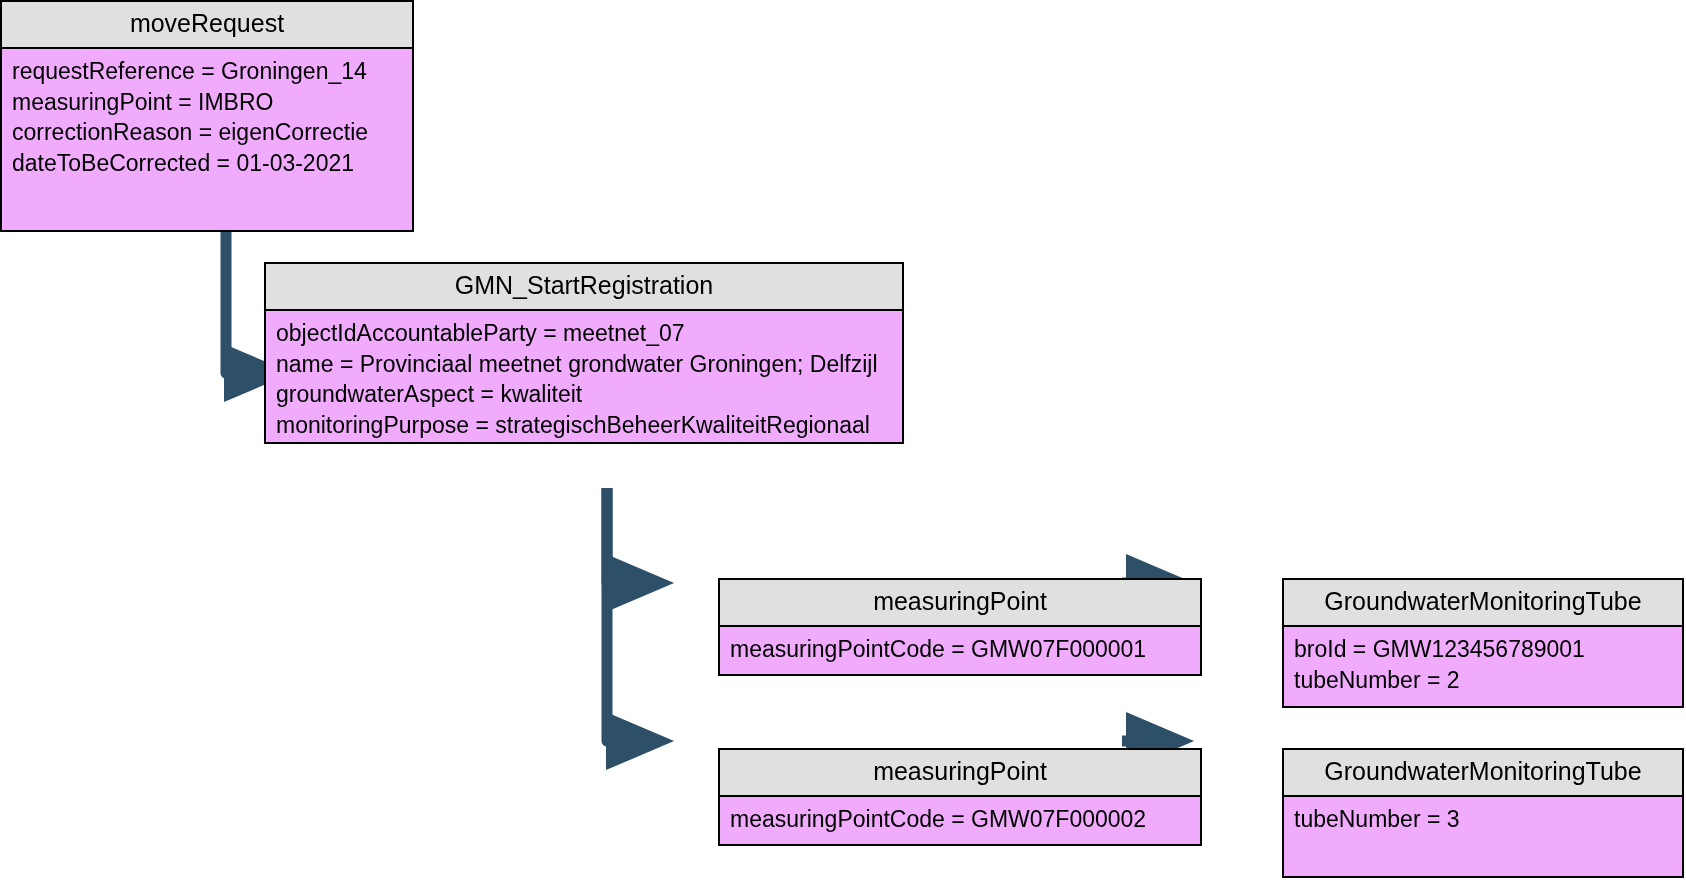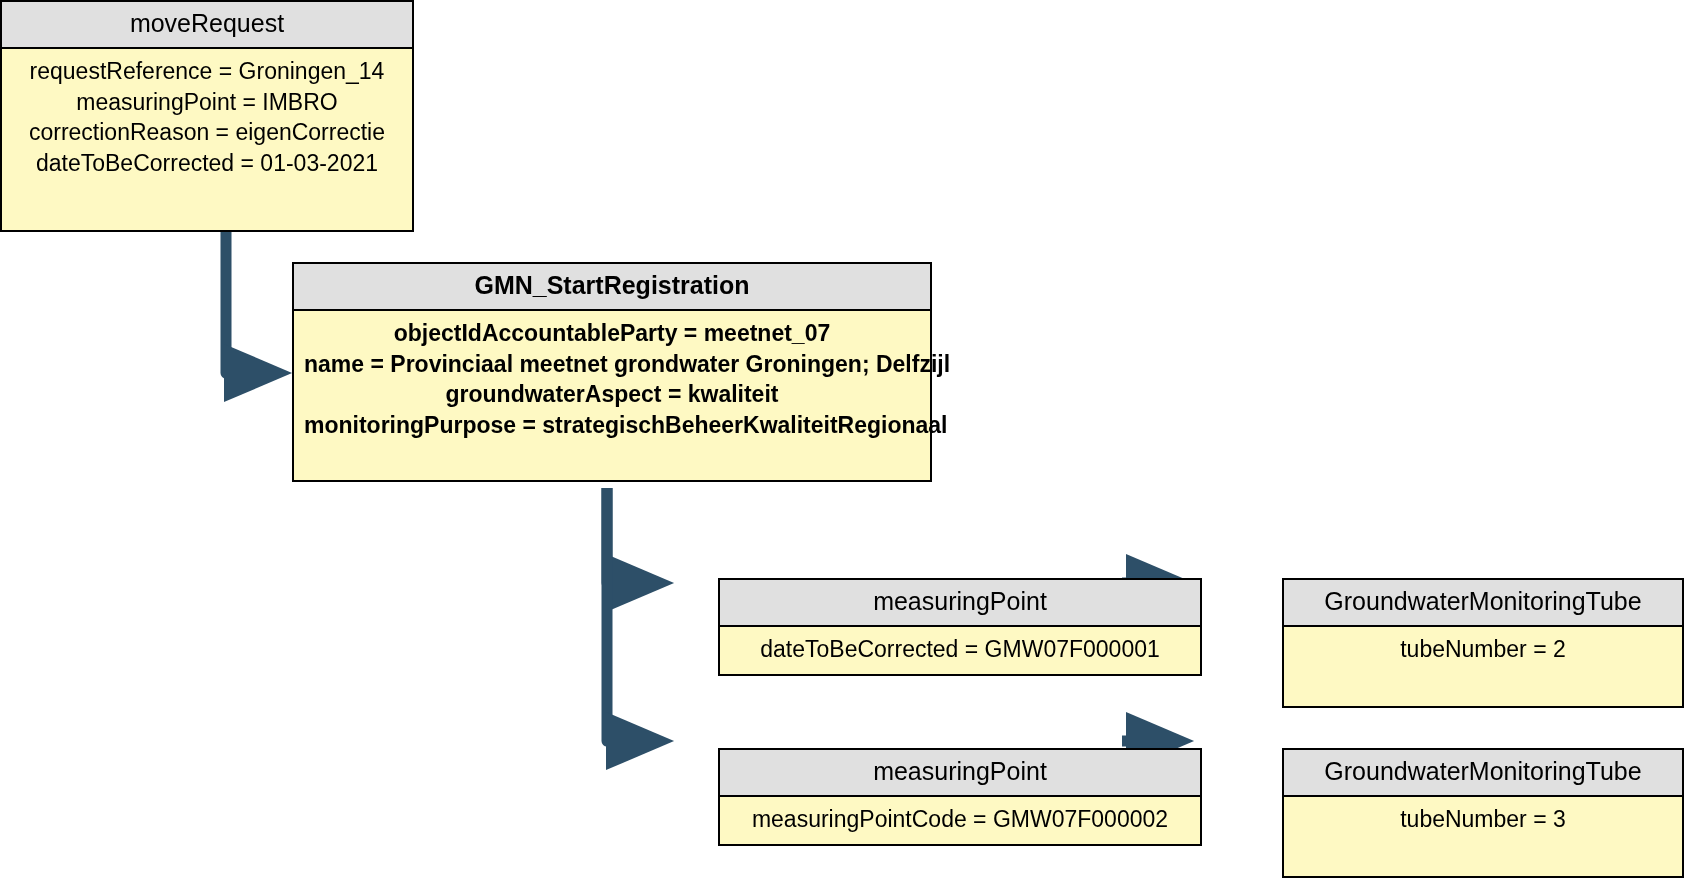--- a/index.html
+++ b/index.html
@@ -11,38 +11,37 @@
     position: relative;
     width: 1686px;
     height: 886px;
     background: #ffffff;
     font-family: "Liberation Sans", sans-serif;
     overflow: hidden;
   }
   .uml-box {
     position: absolute;
     border: 2px solid #000000;
-    background: #fef9c3;
+    background: #f0abfc;
     box-sizing: border-box;
   }
   .uml-title {
     background: #e0e0e0;
     border-bottom: 2px solid #000000;
     text-align: center;
     font-size: 25px;
     color: #000000;
     line-height: 1.0;
     padding: 9px 6px 11px 6px;
     box-sizing: border-box;
     white-space: nowrap;
   }
   .uml-body {
     padding: 7px 10px 8px 10px;
     box-sizing: border-box;
-    text-align: center;
   }
   .attr {
     font-size: 23px;
     color: #000000;
     line-height: 1.33;
     white-space: nowrap;
   }
   svg.connectors {
     position: absolute;
     left: 0;
@@ -88,47 +87,48 @@
   <div class="uml-box" style="left:0px; top:0px; width:414px; height:232px;">
     <div class="uml-title">moveRequest</div>
     <div class="uml-body">
       <div class="attr">requestReference = Groningen_14</div>
       <div class="attr">measuringPoint = IMBRO</div>
       <div class="attr">correctionReason = eigenCorrectie</div>
       <div class="attr">dateToBeCorrected = 01-03-2021</div>
     </div>
   </div>
 
-  <div class="uml-box" style="left:292px; top:262px; width:640px; height:220px;font-weight:bold;">
+  <div class="uml-box" style="left:264px; top:262px; width:640px; height:182px;">
     <div class="uml-title">GMN_StartRegistration</div>
     <div class="uml-body">
       <div class="attr">objectIdAccountableParty = meetnet_07</div>
       <div class="attr">name = Provinciaal meetnet grondwater Groningen; Delfzijl</div>
       <div class="attr">groundwaterAspect = kwaliteit</div>
       <div class="attr">monitoringPurpose = strategischBeheerKwaliteitRegionaal</div>
     </div>
   </div>
 
   <div class="uml-box" style="left:718px; top:578px; width:484px; height:98px;">
     <div class="uml-title">measuringPoint</div>
     <div class="uml-body">
-      <div class="attr">dateToBeCorrected = GMW07F000001</div>
+      <div class="attr">measuringPointCode = GMW07F000001</div>
     </div>
   </div>
 
   <div class="uml-box" style="left:718px; top:748px; width:484px; height:98px;">
     <div class="uml-title">measuringPoint</div>
     <div class="uml-body">
       <div class="attr">measuringPointCode = GMW07F000002</div>
     </div>
   </div>
 
   <div class="uml-box" style="left:1282px; top:578px; width:402px; height:130px;">
     <div class="uml-title">GroundwaterMonitoringTube</div>
     <div class="uml-body">
+      <div class="attr">broId = GMW123456789001</div>
       <div class="attr">tubeNumber = 2</div>
     </div>
   </div>
 
   <div class="uml-box" style="left:1282px; top:748px; width:402px; height:130px;">
     <div class="uml-title">GroundwaterMonitoringTube</div>
     <div class="uml-body">
       <div class="attr">tubeNumber = 3</div>
     </div>
   </div>

